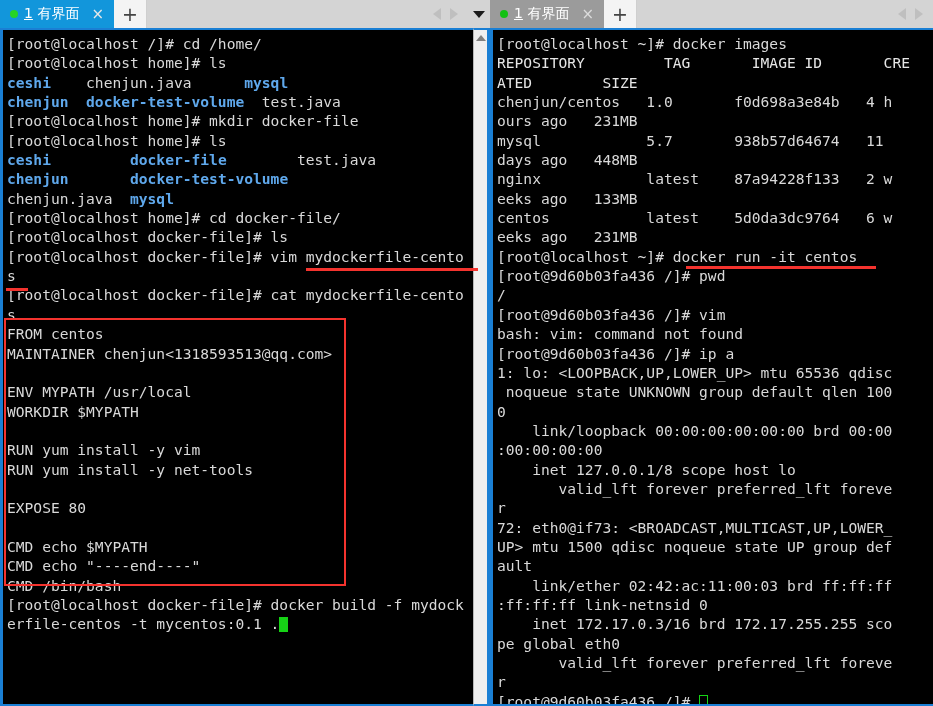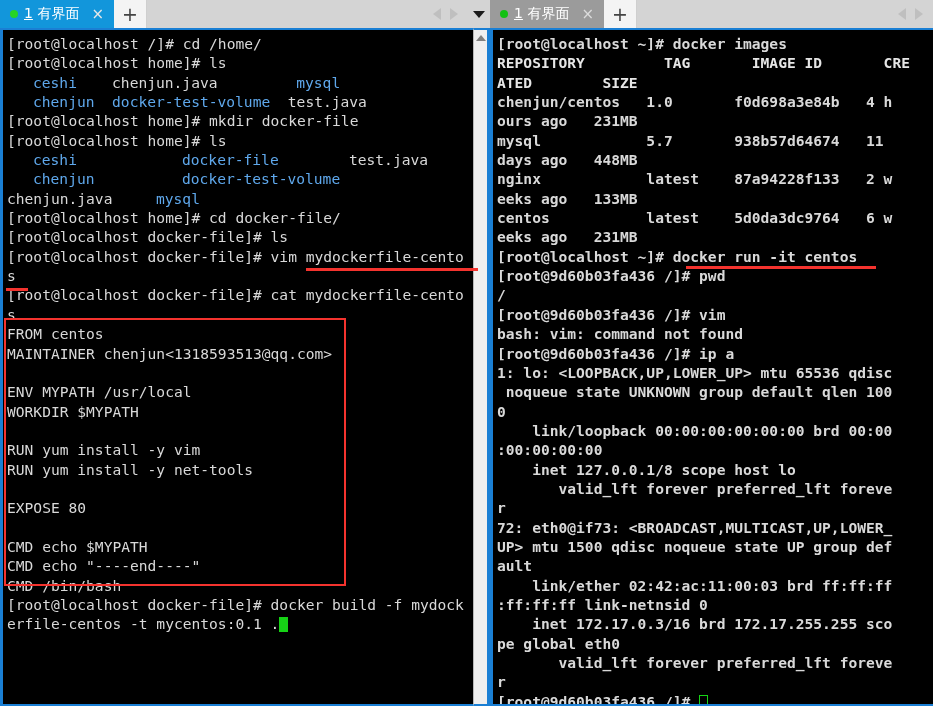--- a/index.html
+++ b/index.html
@@ -110,26 +110,25 @@
   .term-left {
     border-left: 3px solid #1a7fd4;
     border-top: 2px solid #1a7fd4;
     border-bottom: 2px solid #1a7fd4;
   }
   .term-right {
     border-left: 3px solid #1a7fd4;
     border-top: 2px solid #1a7fd4;
     border-bottom: 2px solid #1a7fd4;
     border-right: 0;
-    font-weight: bold;
   }
 
   .line { height: 19.35px; }
   .c-white { color: #d9d9d9; }
-  .c-blue  { color: #5fa8ec; font-weight: normal; margin-left: 26px; }
+  .c-blue  { color: #5fa8ec; font-weight: bold; }
   .c-hdr   { color: #e6e6e6; margin-top: 25px; }
 
   
   .cursor-block {
     display: inline-block;
     width: 9px; height: 15px;
     background: #16d316;
     vertical-align: -3px;
   }
   .cursor-hollow {

